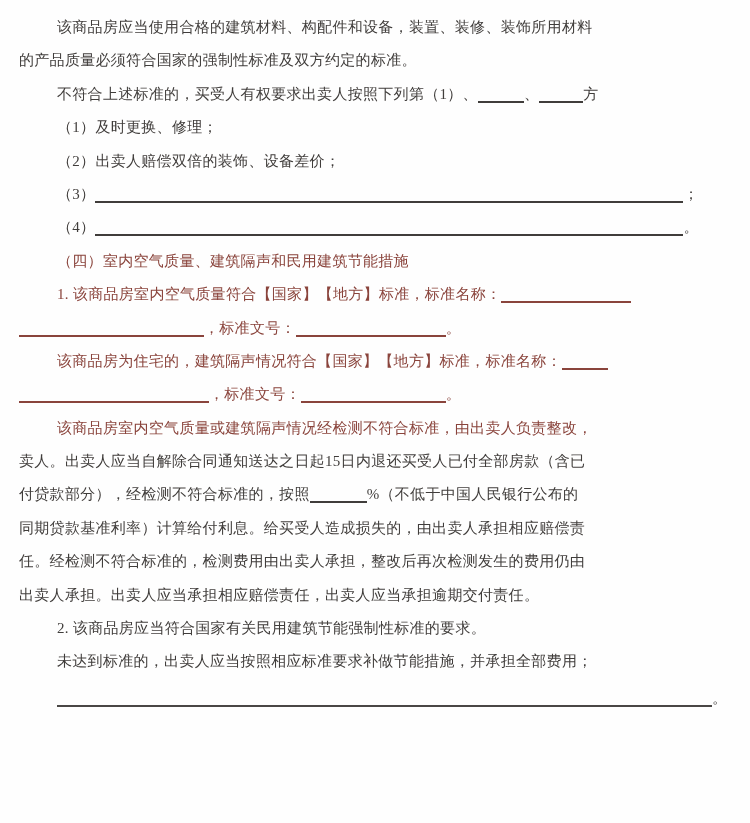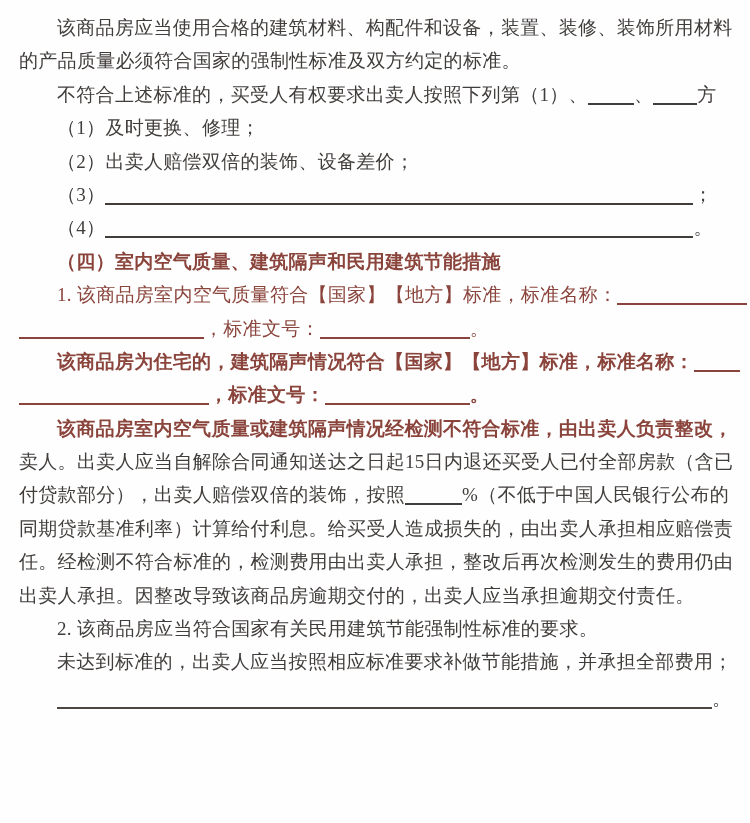--- a/index.html
+++ b/index.html
@@ -7,35 +7,35 @@
     padding: 0;
     background: #ffffff;
   }
   .page {
     position: relative;
     width: 750px;
     height: 823px;
     background: #fefefe;
     overflow: hidden;
     font-family: "Liberation Serif", "DejaVu Serif", serif;
-    font-size: 19px;
+    font-size: 15px;
     color: #403d3b;
     box-sizing: border-box;
     padding: 11px 19px 0 19px;
   }
   .line {
     height: 33.4px;
     line-height: 33.4px;
     white-space: nowrap;
     letter-spacing: 0.3px;
   }
   .line.indent { padding-left: 38px; }
   .line.dark   { color: #403d3b; }
   .line.maroon { color: #8a443c; }
-  .line.bold   { font-weight: bold; }
+  .line.bold   { font-weight: normal; }
   .line.rule-row { margin-top: 3px; }
   .line.rule-row .blank { border-bottom-color: #4a4745; }
   .run { display: inline; }
   .blank {
     display: inline-block;
     height: 1em;
     border-bottom: 2px solid currentColor;
     margin-bottom: -4px;
     vertical-align: baseline;
   }
@@ -52,21 +52,21 @@
       <div class="line dark indent"><span class="run">（2）出卖人赔偿双倍的装饰、设备差价；</span></div>
       <div class="line dark indent"><span class="run">（3）</span><span class="blank" style="width: 588px;"></span><span class="run">；</span></div>
       <div class="line dark indent"><span class="run">（4）</span><span class="blank" style="width: 588px;"></span><span class="run">。</span></div>
       <div class="line maroon bold indent"><span class="run">（四）室内空气质量、建筑隔声和民用建筑节能措施</span></div>
       <div class="line maroon indent"><span class="run">1. 该商品房室内空气质量符合【国家】【地方】标准，标准名称：</span><span class="blank" style="width: 130px;"></span></div>
       <div class="line maroon"><span class="blank" style="width: 185px;"></span><span class="run">，标准文号：</span><span class="blank" style="width: 150px;"></span><span class="run">。</span></div>
       <div class="line maroon bold indent"><span class="run">该商品房为住宅的，建筑隔声情况符合【国家】【地方】标准，标准名称：</span><span class="blank" style="width: 46px;"></span></div>
       <div class="line maroon bold"><span class="blank" style="width: 190px;"></span><span class="run">，标准文号：</span><span class="blank" style="width: 145px;"></span><span class="run">。</span></div>
       <div class="line maroon bold indent"><span class="run">该商品房室内空气质量或建筑隔声情况经检测不符合标准，由出卖人负责整改，</span></div>
       <div class="line dark"><span class="run">卖人。出卖人应当自解除合同通知送达之日起15日内退还买受人已付全部房款（含已</span></div>
-      <div class="line dark"><span class="run">付贷款部分），出卖人赔偿双倍的装饰，按照</span><span class="blank" style="width: 57px;"></span><span class="run">%（不低于中国人民银行公布的</span></div>
+      <div class="line dark"><span class="run">付贷款部分），经检测不符合标准的，按照</span><span class="blank" style="width: 57px;"></span><span class="run">%（不低于中国人民银行公布的</span></div>
       <div class="line dark"><span class="run">同期贷款基准利率）计算给付利息。给买受人造成损失的，由出卖人承担相应赔偿责</span></div>
       <div class="line dark"><span class="run">任。经检测不符合标准的，检测费用由出卖人承担，整改后再次检测发生的费用仍由</span></div>
-      <div class="line dark"><span class="run">出卖人承担。因整改导致该商品房逾期交付的，出卖人应当承担逾期交付责任。</span></div>
+      <div class="line dark"><span class="run">出卖人承担。出卖人应当承担相应赔偿责任，出卖人应当承担逾期交付责任。</span></div>
       <div class="line dark indent"><span class="run">2. 该商品房应当符合国家有关民用建筑节能强制性标准的要求。</span></div>
       <div class="line dark indent"><span class="run">未达到标准的，出卖人应当按照相应标准要求补做节能措施，并承担全部费用；</span></div>
       <div class="line dark indent rule-row"><span class="blank" style="width: 655px;"></span><span class="run">。</span></div>
     </div>
 </div>
 
 </body></html>

